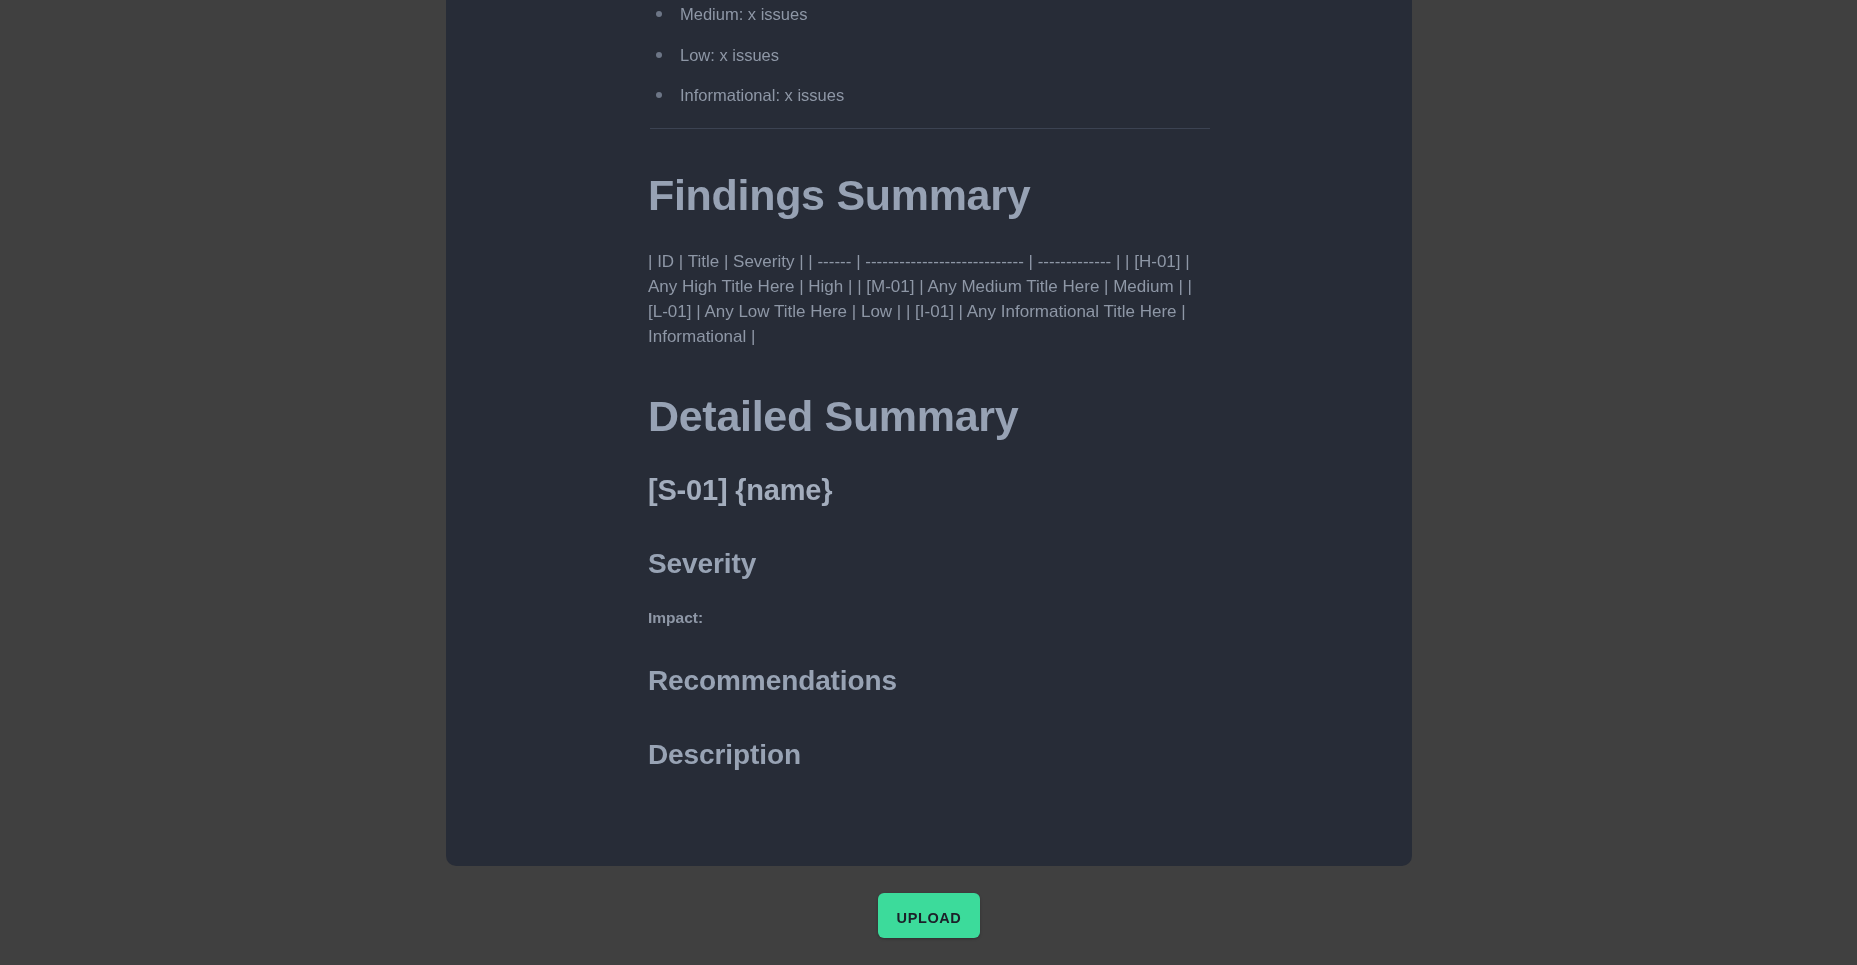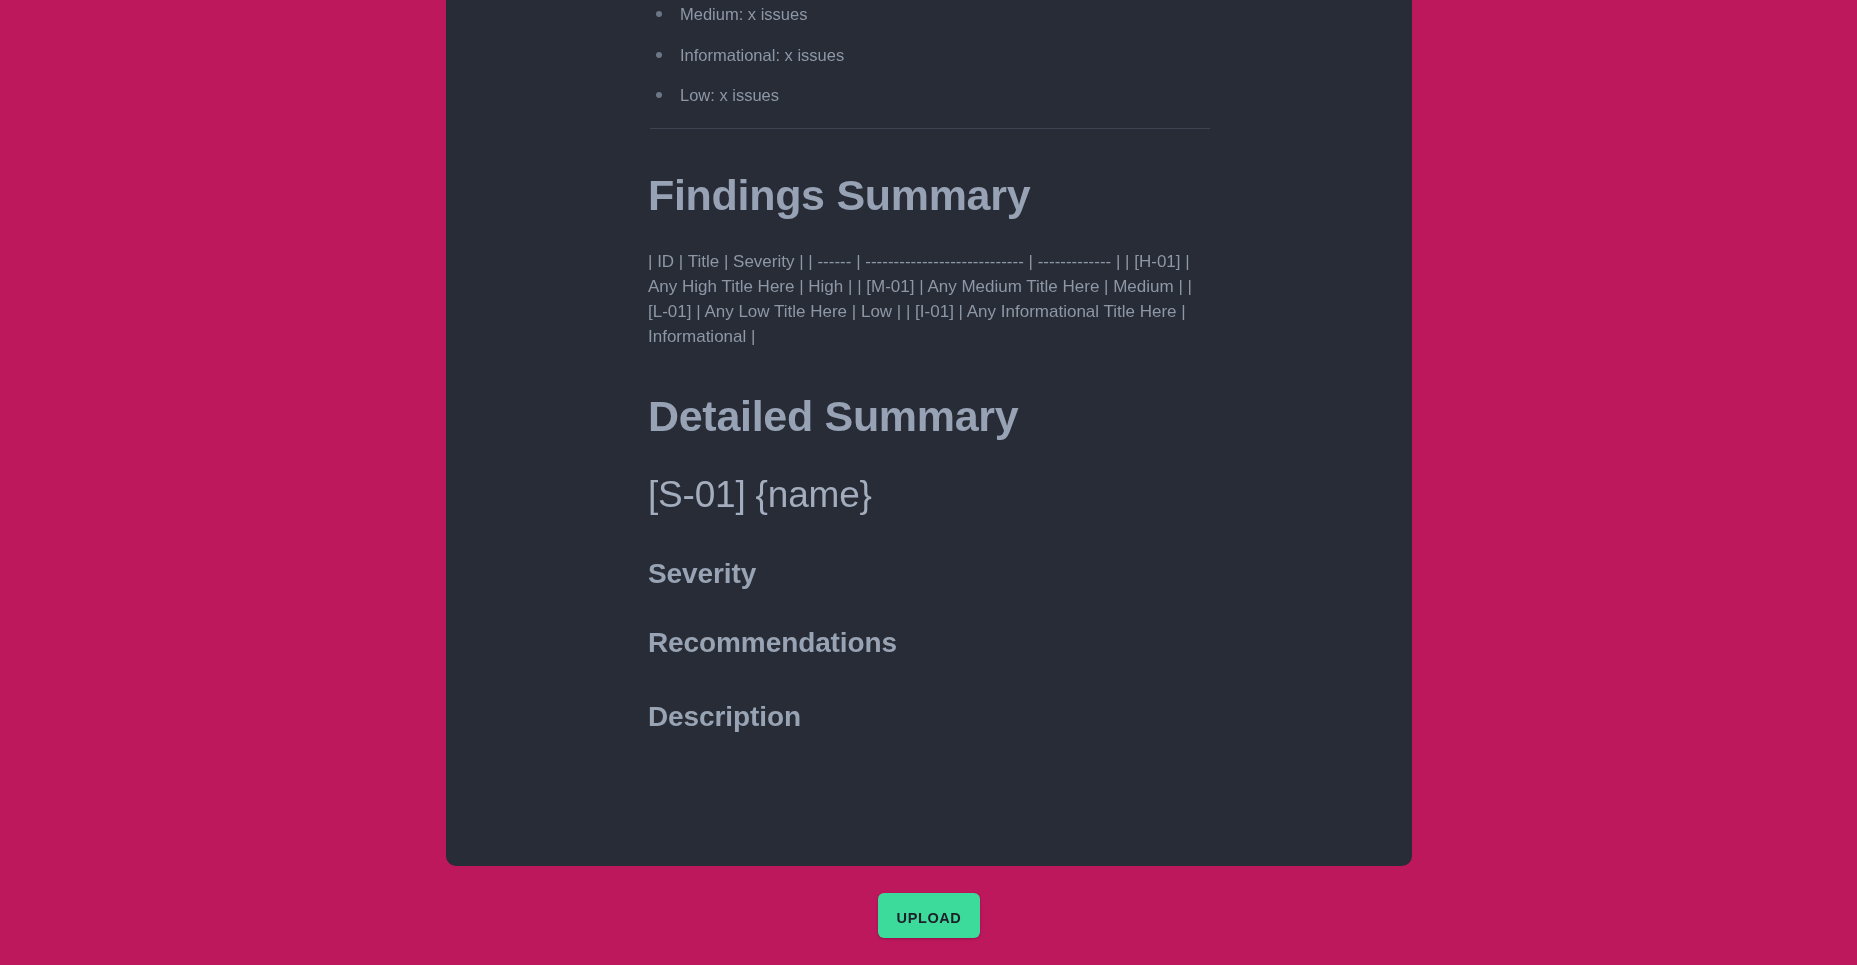--- a/index.html
+++ b/index.html
@@ -13,21 +13,21 @@
   body {
     background: #21252e;
     font-family: "Liberation Sans", sans-serif;
     -webkit-font-smoothing: antialiased;
   }
 
   #app {
     position: relative;
     width: 1857px;
     height: 965px;
-    background: #be185d;
+    background: #404040;
   }
 
   
   .doc-panel {
     position: absolute;
     left: 446px;
     top: 0;
     width: 966px;
     height: 866px;
     background: #272c37;
@@ -81,22 +81,22 @@
   h1.doc-h1 {
     color: #97a2b4;
     font-size: 43px;
     font-weight: bold;
     letter-spacing: -0.3px;
     margin: 42px 0 0 0;
     line-height: 1.15;
   }
   h2.doc-h2 {
     color: #a3adbd;
-    font-size: 37px;
-    font-weight: normal;
+    font-size: 29px;
+    font-weight: bold;
     letter-spacing: -0.2px;
     margin: 33px 0 0 0;
     line-height: 1.15;
   }
   h3.doc-h3 {
     color: #98a3b4;
     font-size: 28px;
     font-weight: bold;
     letter-spacing: -0.1px;
     margin: 40px 0 0 0;
@@ -158,41 +158,42 @@
   <div class="doc-panel">
     <div class="doc-inner">
 
       <ul class="sev-list">
         <li>
           <span class="bullet"></span>
           <span>Medium: x issues</span>
         </li>
         <li>
           <span class="bullet"></span>
-          <span>Informational: x issues</span>
+          <span>Low: x issues</span>
         </li>
         <li>
           <span class="bullet"></span>
-          <span>Low: x issues</span>
+          <span>Informational: x issues</span>
         </li>
       </ul>
 
       <hr class="divider">
 
       <h1 class="doc-h1">Findings Summary</h1>
 
       <p class="doc-p">| ID | Title | Severity | | ------ | ---------------------------- | ------------- | | [H-01] | Any High Title Here | High | | [M-01] | Any Medium Title Here | Medium | | [L-01] | Any Low Title Here | Low | | [I-01] | Any Informational Title Here | Informational |</p>
 
       <h1 class="doc-h1">Detailed Summary</h1>
 
       <h2 class="doc-h2">[S-01] {name}</h2>
 
       <h3 class="doc-h3">Severity</h3>
 
 
+      <p class="doc-label">Impact:</p>
 
       <h3 class="doc-h3 tight">Recommendations</h3>
 
       <h3 class="doc-h3">Description</h3>
 
       <div class="spacer-bottom"></div>
     </div>
   </div>
 
   <div class="upload-wrap">

